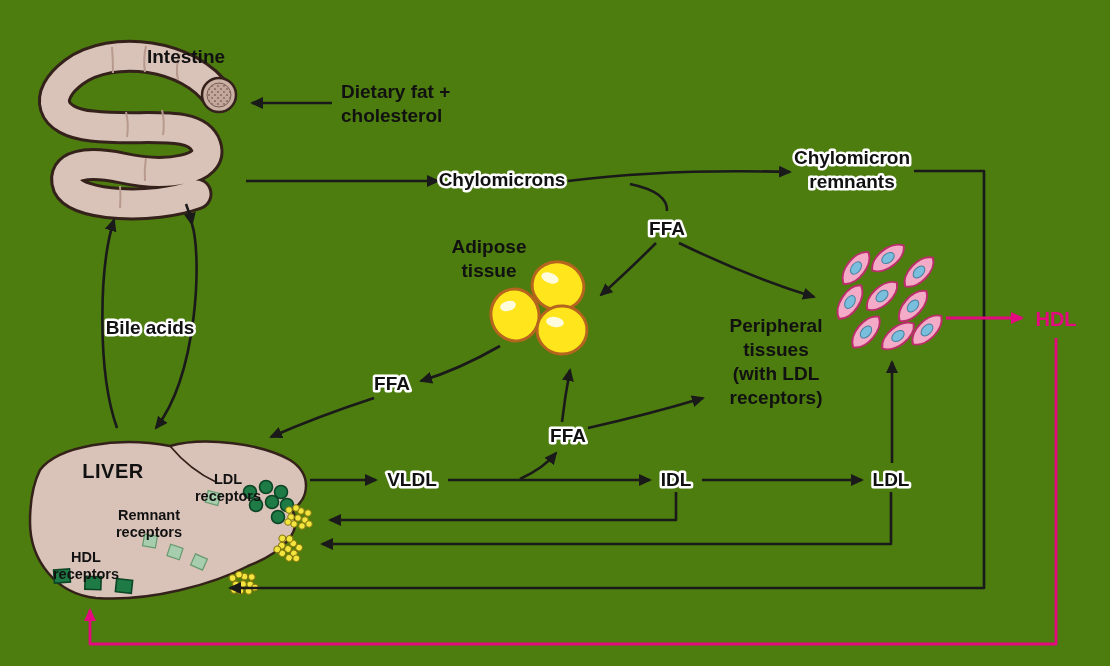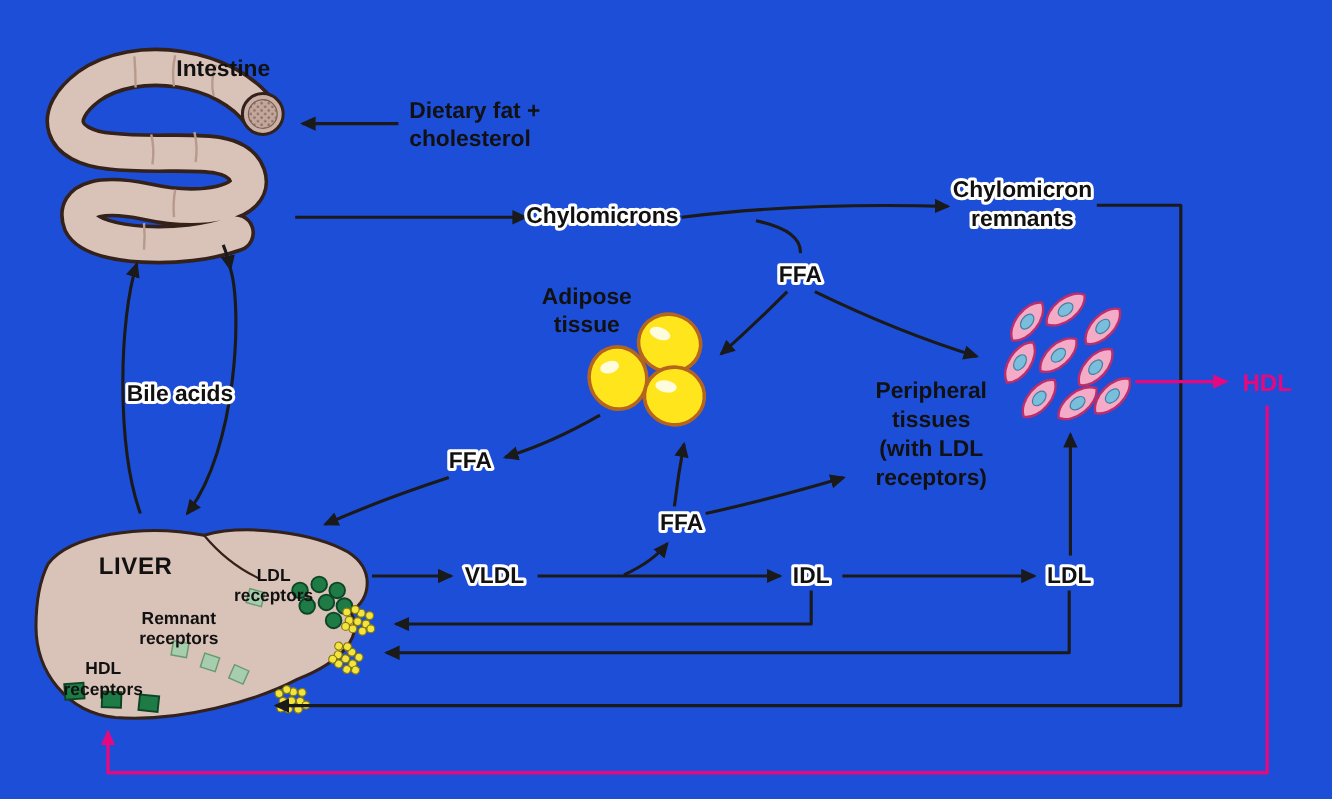--- a/index.html
+++ b/index.html
@@ -1,16 +1,16 @@
 <!DOCTYPE html>
 <html><head>
 <meta charset="utf-8">
 <style>
   html,body{margin:0;padding:0;background:#ffffff;}
-  .stage{position:relative;width:1110px;height:666px;background:#1d4ed8;overflow:hidden;
+  .stage{position:relative;width:1110px;height:666px;background:#4d7c0f;overflow:hidden;
          font-family:"Liberation Sans",sans-serif;}
   svg{display:block;}
   text{font-family:"Liberation Sans",sans-serif;fill:#111;}
   .lbl{font-weight:700;font-size:19px;}
   .lbl-sm{font-weight:700;font-size:14.5px;}
   .liver-t{font-weight:700;font-size:20px;letter-spacing:.5px;}
   .hdl-t{font-weight:700;font-size:20px;fill:#e5097f;}
   .halo{paint-order:stroke;stroke:#ffffff;stroke-width:5px;stroke-linejoin:round;}
   .arw{fill:none;stroke:#1a1a1a;stroke-width:2.6;stroke-linejoin:round;}
   .arwM{fill:none;stroke:#e5097f;stroke-width:2.8;stroke-linejoin:round;}

